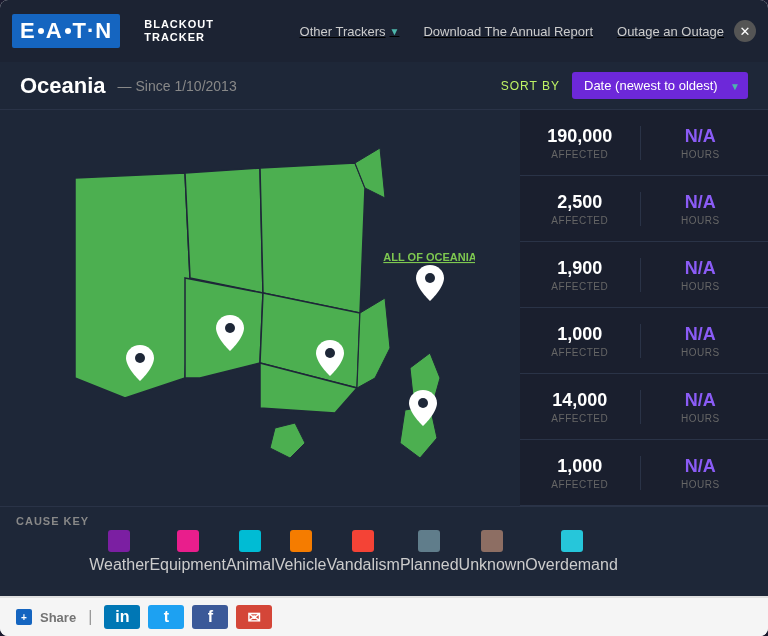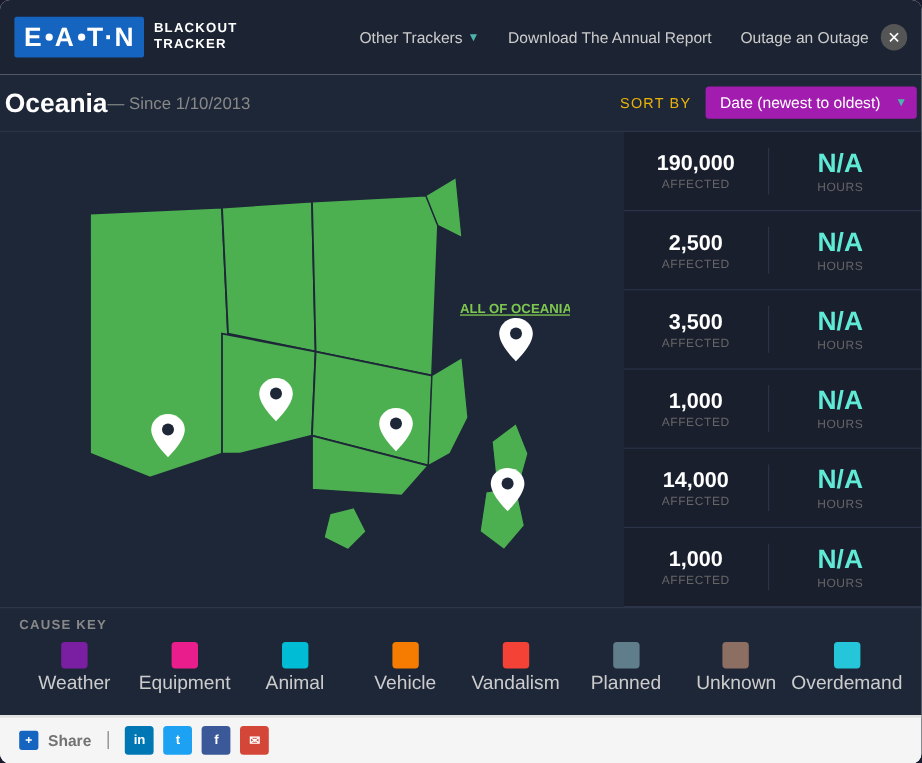--- a/index.html
+++ b/index.html
@@ -28,20 +28,21 @@
       display: flex;
       align-items: center;
       padding: 0 12px;
       flex-shrink: 0;
     }
 
     .logo-area {
       display: flex;
       align-items: center;
       margin-right: 34px;
+      gap: 16px;
     }
 
     .eaton-logo {
       background: #1565c0;
       color: white;
       font-weight: 900;
       font-size: 22px;
       padding: 4px 8px;
       letter-spacing: 1px;
       border-radius: 2px;
@@ -68,20 +69,21 @@
       text-transform: uppercase;
       letter-spacing: 1px;
     }
 
     .header-nav {
       display: flex;
       align-items: center;
       gap: 24px;
       margin-left: auto;
       margin-right: 10px;
+      text-decoration: underline;
     }
 
     .header-nav a {
       color: #ccc;
       text-decoration: none;
       font-size: 13px;
       cursor: pointer;
     }
 
     .other-trackers {
@@ -108,52 +110,53 @@
       cursor: pointer;
       flex-shrink: 0;
     }
 
     
     .sort-bar {
       background: #1e2738;
       height: 48px;
       display: flex;
       align-items: center;
-      padding: 0 4px;
+      padding: 0 20px;
       flex-shrink: 0;
       border-bottom: 1px solid #2a3347;
     }
 
     .region-title {
       color: white;
       font-size: 22px;
       font-weight: bold;
     }
 
     .region-since {
       color: #888;
       font-size: 14px;
+      margin-left: 12px;
     }
 
     .sort-controls {
       margin-left: auto;
       display: flex;
       align-items: center;
       gap: 12px;
     }
 
     .sort-label {
-      color: #eab308;
+      color: #bef264;
       font-size: 12px;
       text-transform: uppercase;
       letter-spacing: 1px;
     }
 
     .sort-dropdown {
-      background: #a21caf;
+      background: #6d28d9;
       color: white;
       font-size: 13px;
       padding: 6px 30px 6px 12px;
       border: none;
       border-radius: 3px;
       appearance: none;
       cursor: pointer;
       position: relative;
     }
 
@@ -236,22 +239,22 @@
       margin: 8px 0;
     }
 
     .data-value {
       color: white;
       font-size: 18px;
       font-weight: bold;
     }
 
     .data-subvalue {
-      color: #5eead4;
-      font-size: 22px;
+      color: #8b5cf6;
+      font-size: 18px;
       font-weight: bold;
     }
 
     .data-label {
       color: #666;
       font-size: 10px;
       text-transform: uppercase;
       letter-spacing: 0.5px;
       margin-top: 2px;
     }
@@ -259,21 +262,21 @@
     .color-bar {
       width: 8px;
       flex-shrink: 0;
     }
 
     
     .cause-key-area {
       background: #1e2738;
       height: 90px;
       display: flex;
-      flex-direction: column;
+      flex-direction: row;
       padding: 8px 16px;
       flex-shrink: 0;
       border-top: 1px solid #2a3347;
     }
 
     .cause-key-title {
       color: #888;
       font-size: 11px;
       font-weight: bold;
       text-transform: uppercase;
@@ -342,28 +345,28 @@
       font-size: 10px;
       font-weight: bold;
     }
 
     .footer-divider {
       color: #999;
       margin: 0 4px;
     }
 
     .social-icon {
-      width: 24px;
+      width: 36px;
       height: 24px;
       border-radius: 3px;
       display: flex;
       align-items: center;
       justify-content: center;
       color: white;
-      font-size: 11px;
+      font-size: 16px;
       font-weight: bold;
       cursor: pointer;
     }
   </style>
 </head>
 <body>
 
 <div class="outer-wrapper">
 
   <div class="header">
@@ -486,21 +489,21 @@
         <div class="data-cell">
           <span class="data-subvalue">N/A</span>
           <span class="data-label">HOURS</span>
         </div>
       </div>
       <div class="color-bar" style="background:#7b1fa2;"></div>
     </div>
         <div class="data-row">
       <div class="data-cells">
         <div class="data-cell">
-          <span class="data-value">3,500</span>
+          <span class="data-value">1,900</span>
           <span class="data-label">AFFECTED</span>
         </div>
         <div class="data-divider"></div>
         <div class="data-cell">
           <span class="data-subvalue">N/A</span>
           <span class="data-label">HOURS</span>
         </div>
       </div>
       <div class="color-bar" style="background:#7b1fa2;"></div>
     </div>

